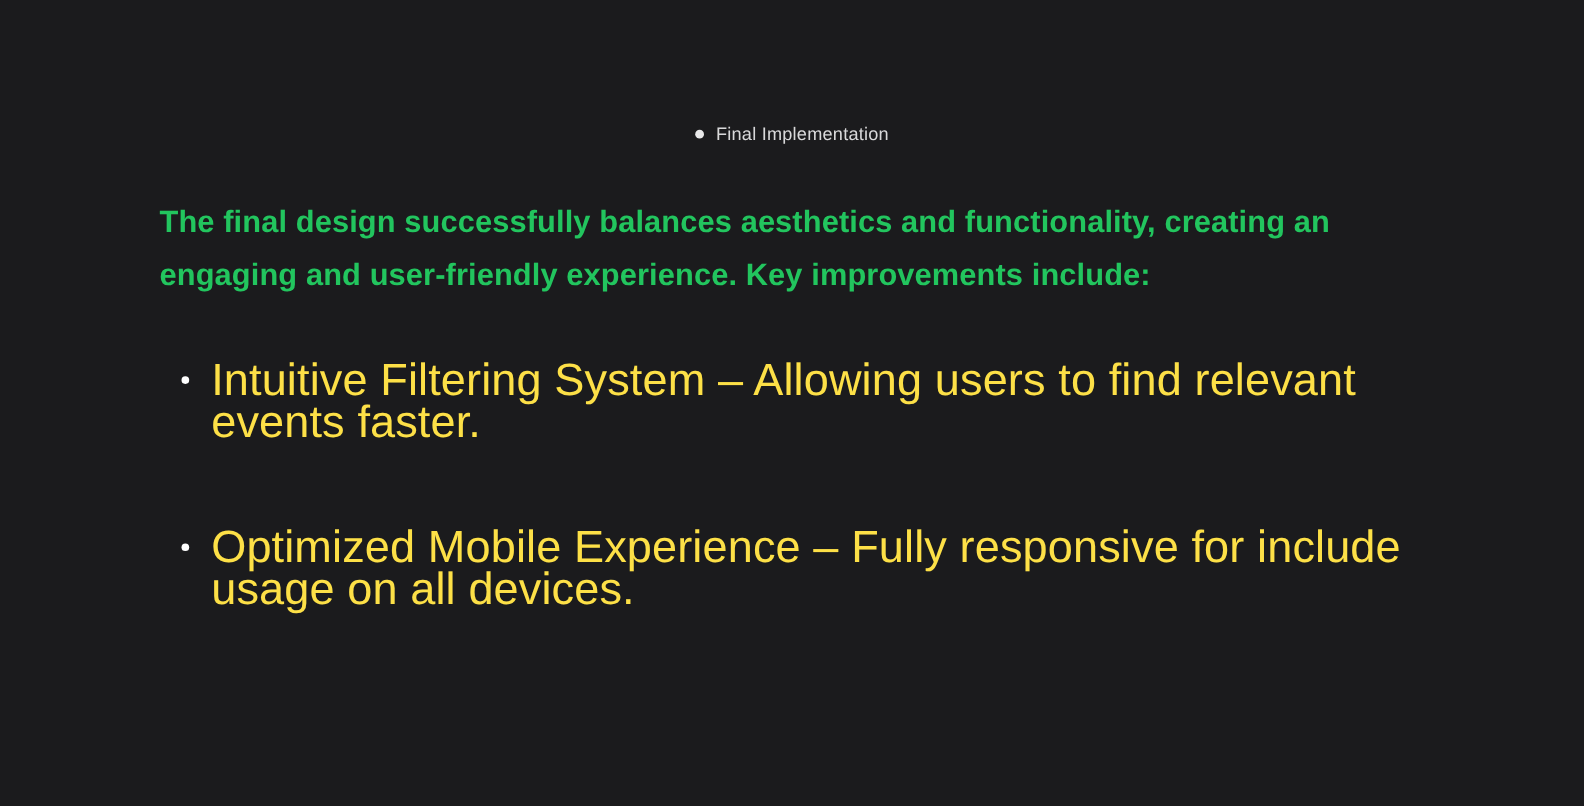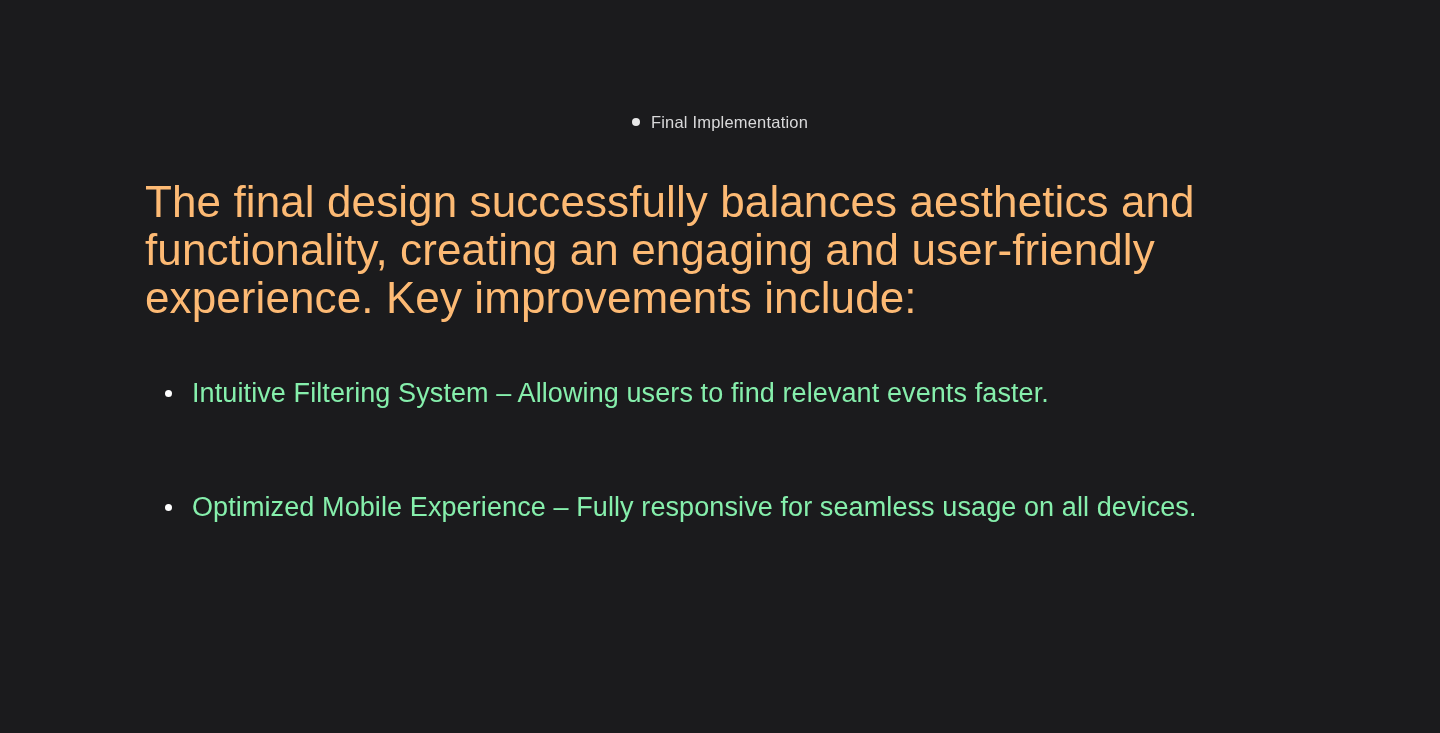--- a/index.html
+++ b/index.html
@@ -51,41 +51,41 @@
 
   
   .content {
     position: absolute;
     top: 178px;
     left: 145px;
     width: 1160px;
   }
 
   .intro {
-    font-size: 44px;
+    font-size: 28px;
     line-height: 48px;
-    color: #fdba74;
+    color: #22c55e;
     letter-spacing: 0.1px;
     max-width: 1132px;
     margin: 0;
-    font-weight: 400;
+    font-weight: 700;
   }
 
   .bullet-list {
     list-style: none;
     margin: 0;
     padding: 0;
     margin-top: 52px;
   }
   .bullet-item {
     position: relative;
     padding-left: 47px;
-    font-size: 27px;
+    font-size: 41px;
     line-height: 38px;
-    color: #86efac;
+    color: #fde047;
     letter-spacing: 0.1px;
     margin-bottom: 76px;
     max-width: 1135px;
   }
   .bullet-item:last-child {
     margin-bottom: 0;
   }
   .bullet-marker {
     position: absolute;
     left: 20px;
@@ -114,18 +114,18 @@
 
     <p class="intro">The final design successfully balances aesthetics and functionality, creating an engaging and user-friendly experience. Key improvements include:</p>
 
     <ul class="bullet-list">
       <li class="bullet-item">
         <span class="bullet-marker"></span>
         <span class="bullet-text">Intuitive Filtering System – Allowing users to find relevant events faster.</span>
       </li>
       <li class="bullet-item">
         <span class="bullet-marker"></span>
-        <span class="bullet-text">Optimized Mobile Experience – Fully responsive for seamless usage on all devices.</span>
+        <span class="bullet-text">Optimized Mobile Experience – Fully responsive for include usage on all devices.</span>
       </li>
     </ul>
 
   </div>
 </div>
 
 </body></html>

